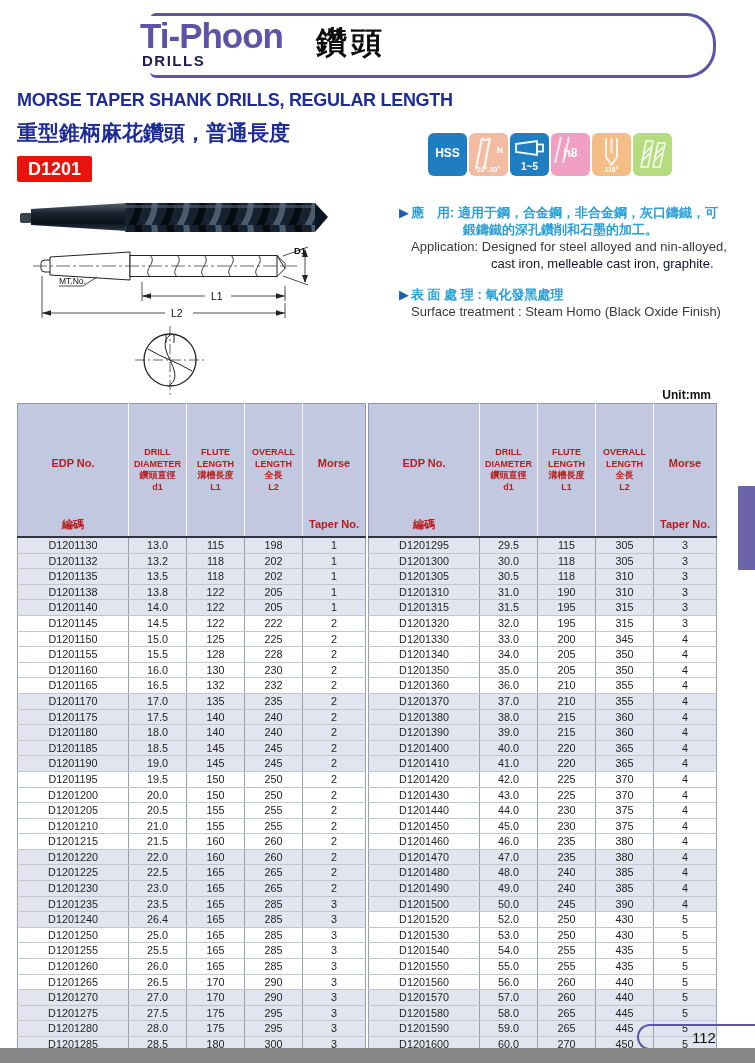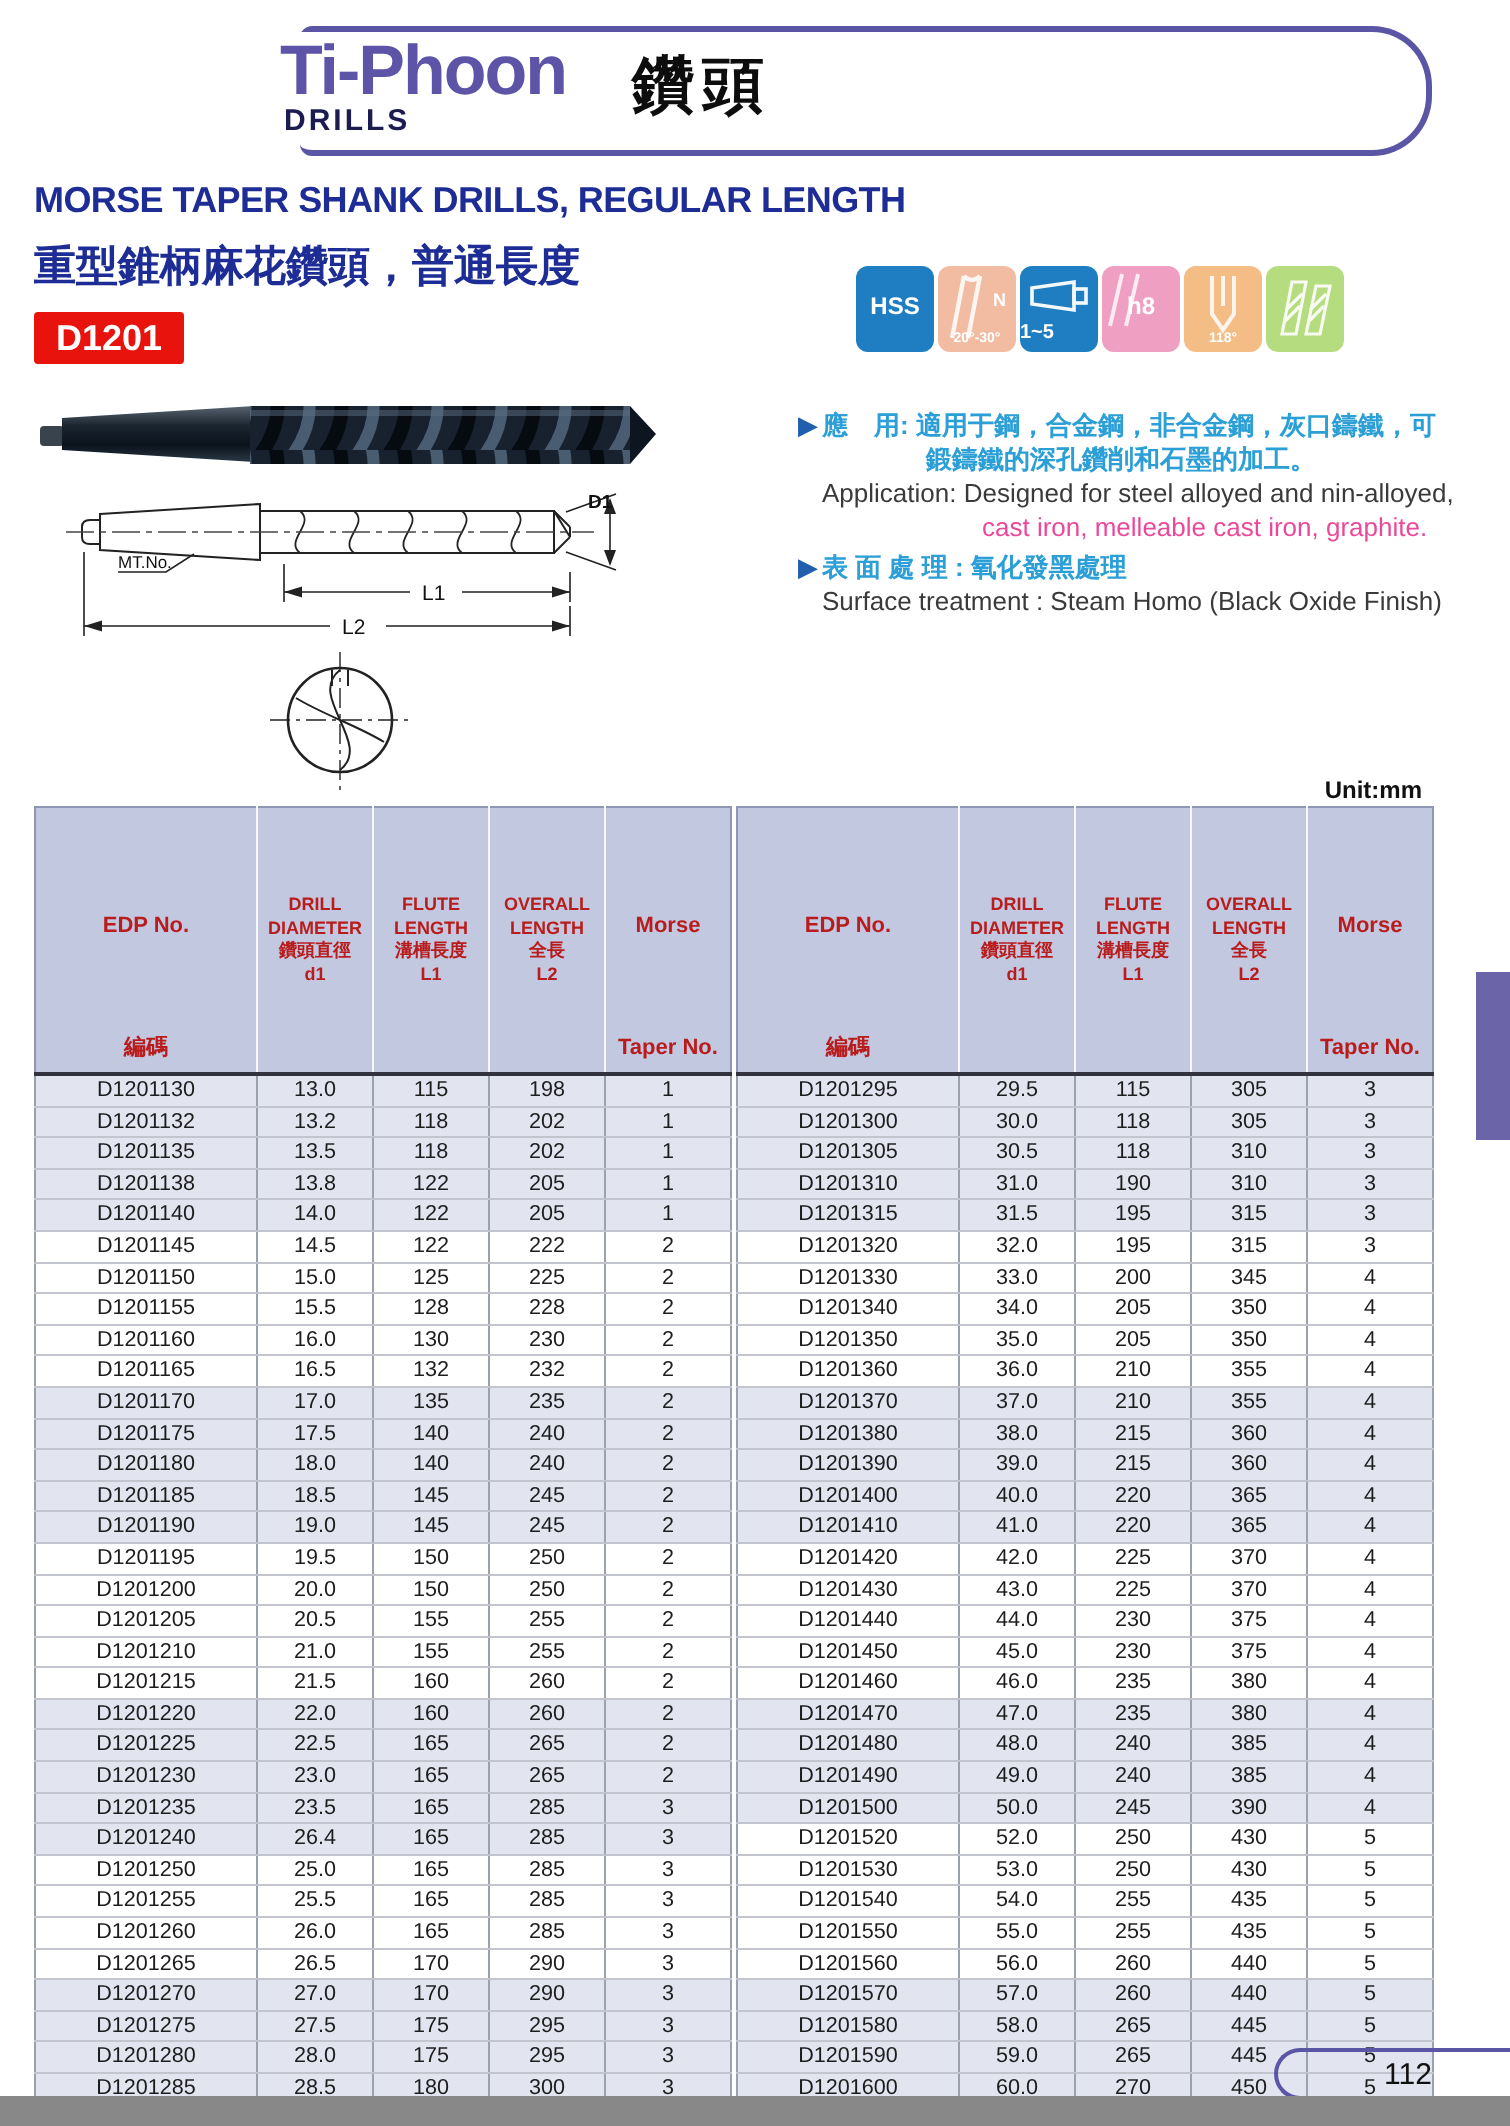--- a/index.html
+++ b/index.html
@@ -22,30 +22,30 @@
   .code-badge{position:absolute;left:17px;top:156px;width:75px;height:26px;background:#e8130d;
             color:#fff;font-size:18px;font-weight:bold;text-align:center;line-height:26px;border-radius:2px;}
 
   
   .icons{position:absolute;left:428px;top:133px;display:flex;gap:2px;}
   .spec-icon{position:relative;width:39px;height:43px;border-radius:6px;color:#fff;flex:none;}
   .spec-icon svg{position:absolute;left:0;top:0;}
   .si-center{position:absolute;width:100%;top:13px;text-align:center;font-size:12px;font-weight:bold;}
   .si-right{position:absolute;right:5px;top:12px;font-size:9px;font-weight:bold;}
   .si-bottom{position:absolute;width:100%;bottom:3px;text-align:center;font-size:7px;font-weight:bold;}
-  .si-bottom2{position:absolute;width:100%;bottom:4px;font-size:10px;font-weight:bold;}
+  .si-bottom2{position:absolute;width:100%;bottom:4px;text-align:center;font-size:10px;font-weight:bold;}
 
   
   .app{position:absolute;left:399px;top:204px;width:356px;font-size:13px;line-height:17px;}
   .app .cn{color:#2b9fd6;font-weight:bold;}
   .app .mk{color:#1f5fae;margin-right:2px;}
   .app .ind{padding-left:64px;}
   .app .en{color:#3a3a3a;padding-left:12px;}
-  .app .en2{color:#ec4899;padding-left:92px;}
-  .app .gap{margin-top:3px;}
+  .app .en2{color:#0f172a;padding-left:92px;}
+  .app .gap{margin-top:14px;}
 
   
   .diagram{position:absolute;left:15px;top:196px;}
 
   
   .unit{position:absolute;left:580px;top:388px;width:131px;text-align:right;
         font-size:12px;font-weight:bold;color:#111;}
 
   
   .tblwrap{position:absolute;top:403px;}

